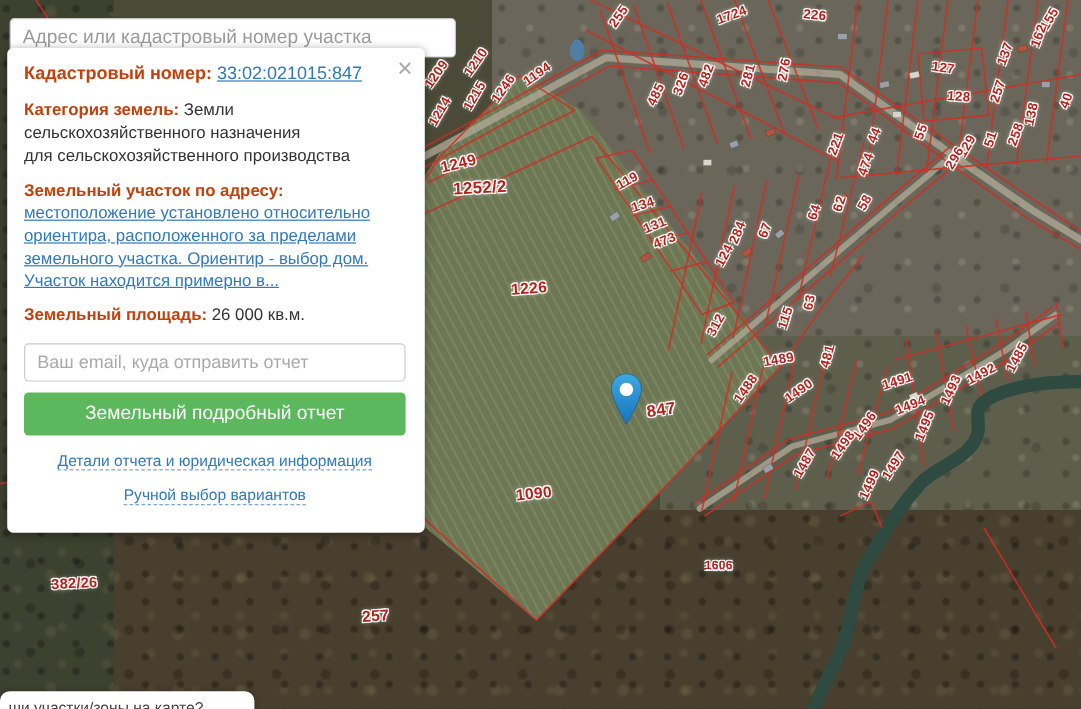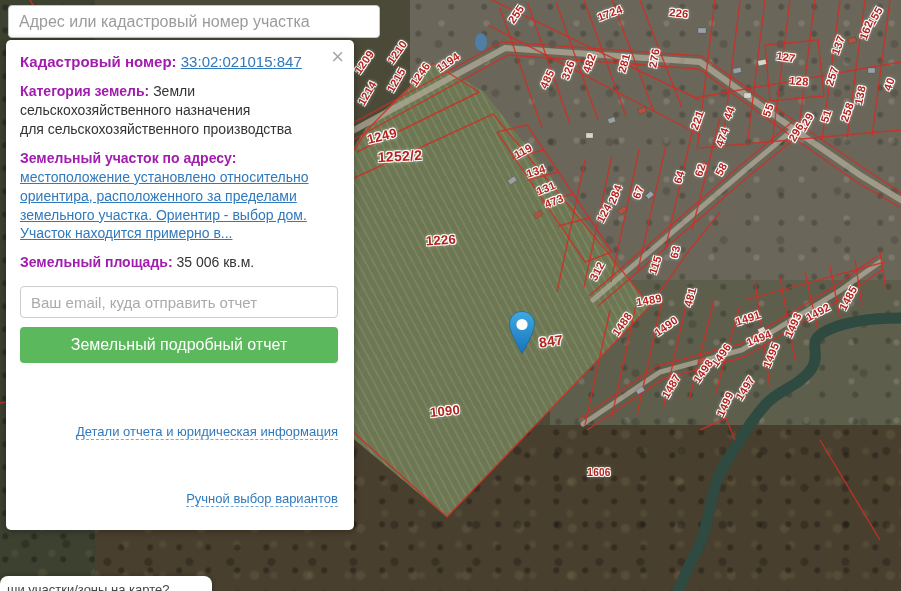--- a/index.html
+++ b/index.html
@@ -44,21 +44,21 @@
     text-shadow:-1px -1px 0 rgba(255,255,255,.95),1px -1px 0 rgba(255,255,255,.95),
                 -1px 1px 0 rgba(255,255,255,.95),1px 1px 0 rgba(255,255,255,.95),
                 0 0 4px rgba(255,255,255,.9);
     cursor:pointer;
   }
 
   
   #pin{position:absolute;left:509px;top:311px;width:26px;height:43px;}
 
   
-  #search-bar{position:absolute;left:8px;top:5px;display:flex;justify-content:space-between;}
+  #search-bar{position:absolute;left:8px;top:15px;display:flex;justify-content:space-between;}
   #search-input{
     width:372px;height:33px;border:1px solid #c6c6c6;border-radius:4px;
     padding:0 10px;font:16px "Liberation Sans",sans-serif;color:#333;background:#fff;
     outline:none;box-sizing:border-box;
   }
   #search-input::placeholder{color:#9b9b9b;}
   #find-btn{
     margin-left:7px;height:33px;padding:0 13px;border:1px solid #1a6fa8;border-radius:4px;
     background:#1b80c4;color:#fff;font:15px "Liberation Sans",sans-serif;
     display:flex;align-items:center;gap:6px;cursor:pointer;
@@ -68,33 +68,33 @@
   #panel{
     position:absolute;left:6px;top:40px;width:348px;min-height:350px;
     background:#fff;border-radius:5px;box-shadow:0 1px 7px rgba(0,0,0,.35);
     padding:12px 16px 12px 14px;box-sizing:border-box;color:#333;font-size:14px;line-height:1.35;
   }
   #panel-close{
     position:absolute;right:10px;top:6px;font-size:22px;color:#a9a9a9;cursor:pointer;
     line-height:1;font-weight:400;
   }
   #panel p{margin:0 0 10px 0;}
-  #panel b{color:#a21caf;}
+  #panel b{color:#c2410c;}
   .cad-row{font-size:15px;}
   a.blue-link{color:#3079bd;text-decoration:underline;cursor:pointer;}
   #email-input{
     width:100%;height:32px;border:1px solid #ccc;border-radius:4px;padding:0 10px;
     font:15px "Liberation Sans",sans-serif;color:#333;box-sizing:border-box;margin:4px 0 9px 0;outline:none;
   }
   #email-input::placeholder{color:#aaa;}
   #report-btn{
     width:100%;height:36px;border:none;border-radius:4px;background:#5cb85c;color:#fff;
     font:16px "Liberation Sans",sans-serif;cursor:pointer;margin-bottom:11px;
   }
-  .center-link{text-align:right;margin-bottom:10px;margin-top:48px;}
+  .center-link{text-align:center;margin-bottom:10px;}
   .dash-link{
     color:#3079bd;font-size:13px;text-decoration:none;border-bottom:1px dashed #7aa9d4;cursor:pointer;
   }
 
   
   #bottom-tip{
     position:absolute;left:0;top:576px;width:212px;height:15px;overflow:hidden;
     background:#fff;border-radius:8px 8px 0 0;box-shadow:0 0 5px rgba(0,0,0,.3);
   }
   #bottom-tip span{
@@ -326,21 +326,21 @@
       <span>для сельскохозяйственного производства</span>
     </p>
 
     <p>
       <b>Земельный участок по адресу:</b>
       <a class="blue-link">местоположение установлено относительно ориентира, расположенного за пределами земельного участка. Ориентир - выбор дом. Участок находится примерно в...</a>
     </p>
 
     <p>
       <b>Земельный площадь:</b>
-      <span>35 006 кв.м.</span>
+      <span>26 000 кв.м.</span>
     </p>
 
     <input id="email-input" type="text" placeholder="Ваш email, куда отправить отчет" style="">
 
     <button id="report-btn">Земельный подробный отчет</button>
 
     <div class="center-link">
       <a class="dash-link">Детали отчета и юридическая информация</a>
     </div>
     <div class="center-link">

